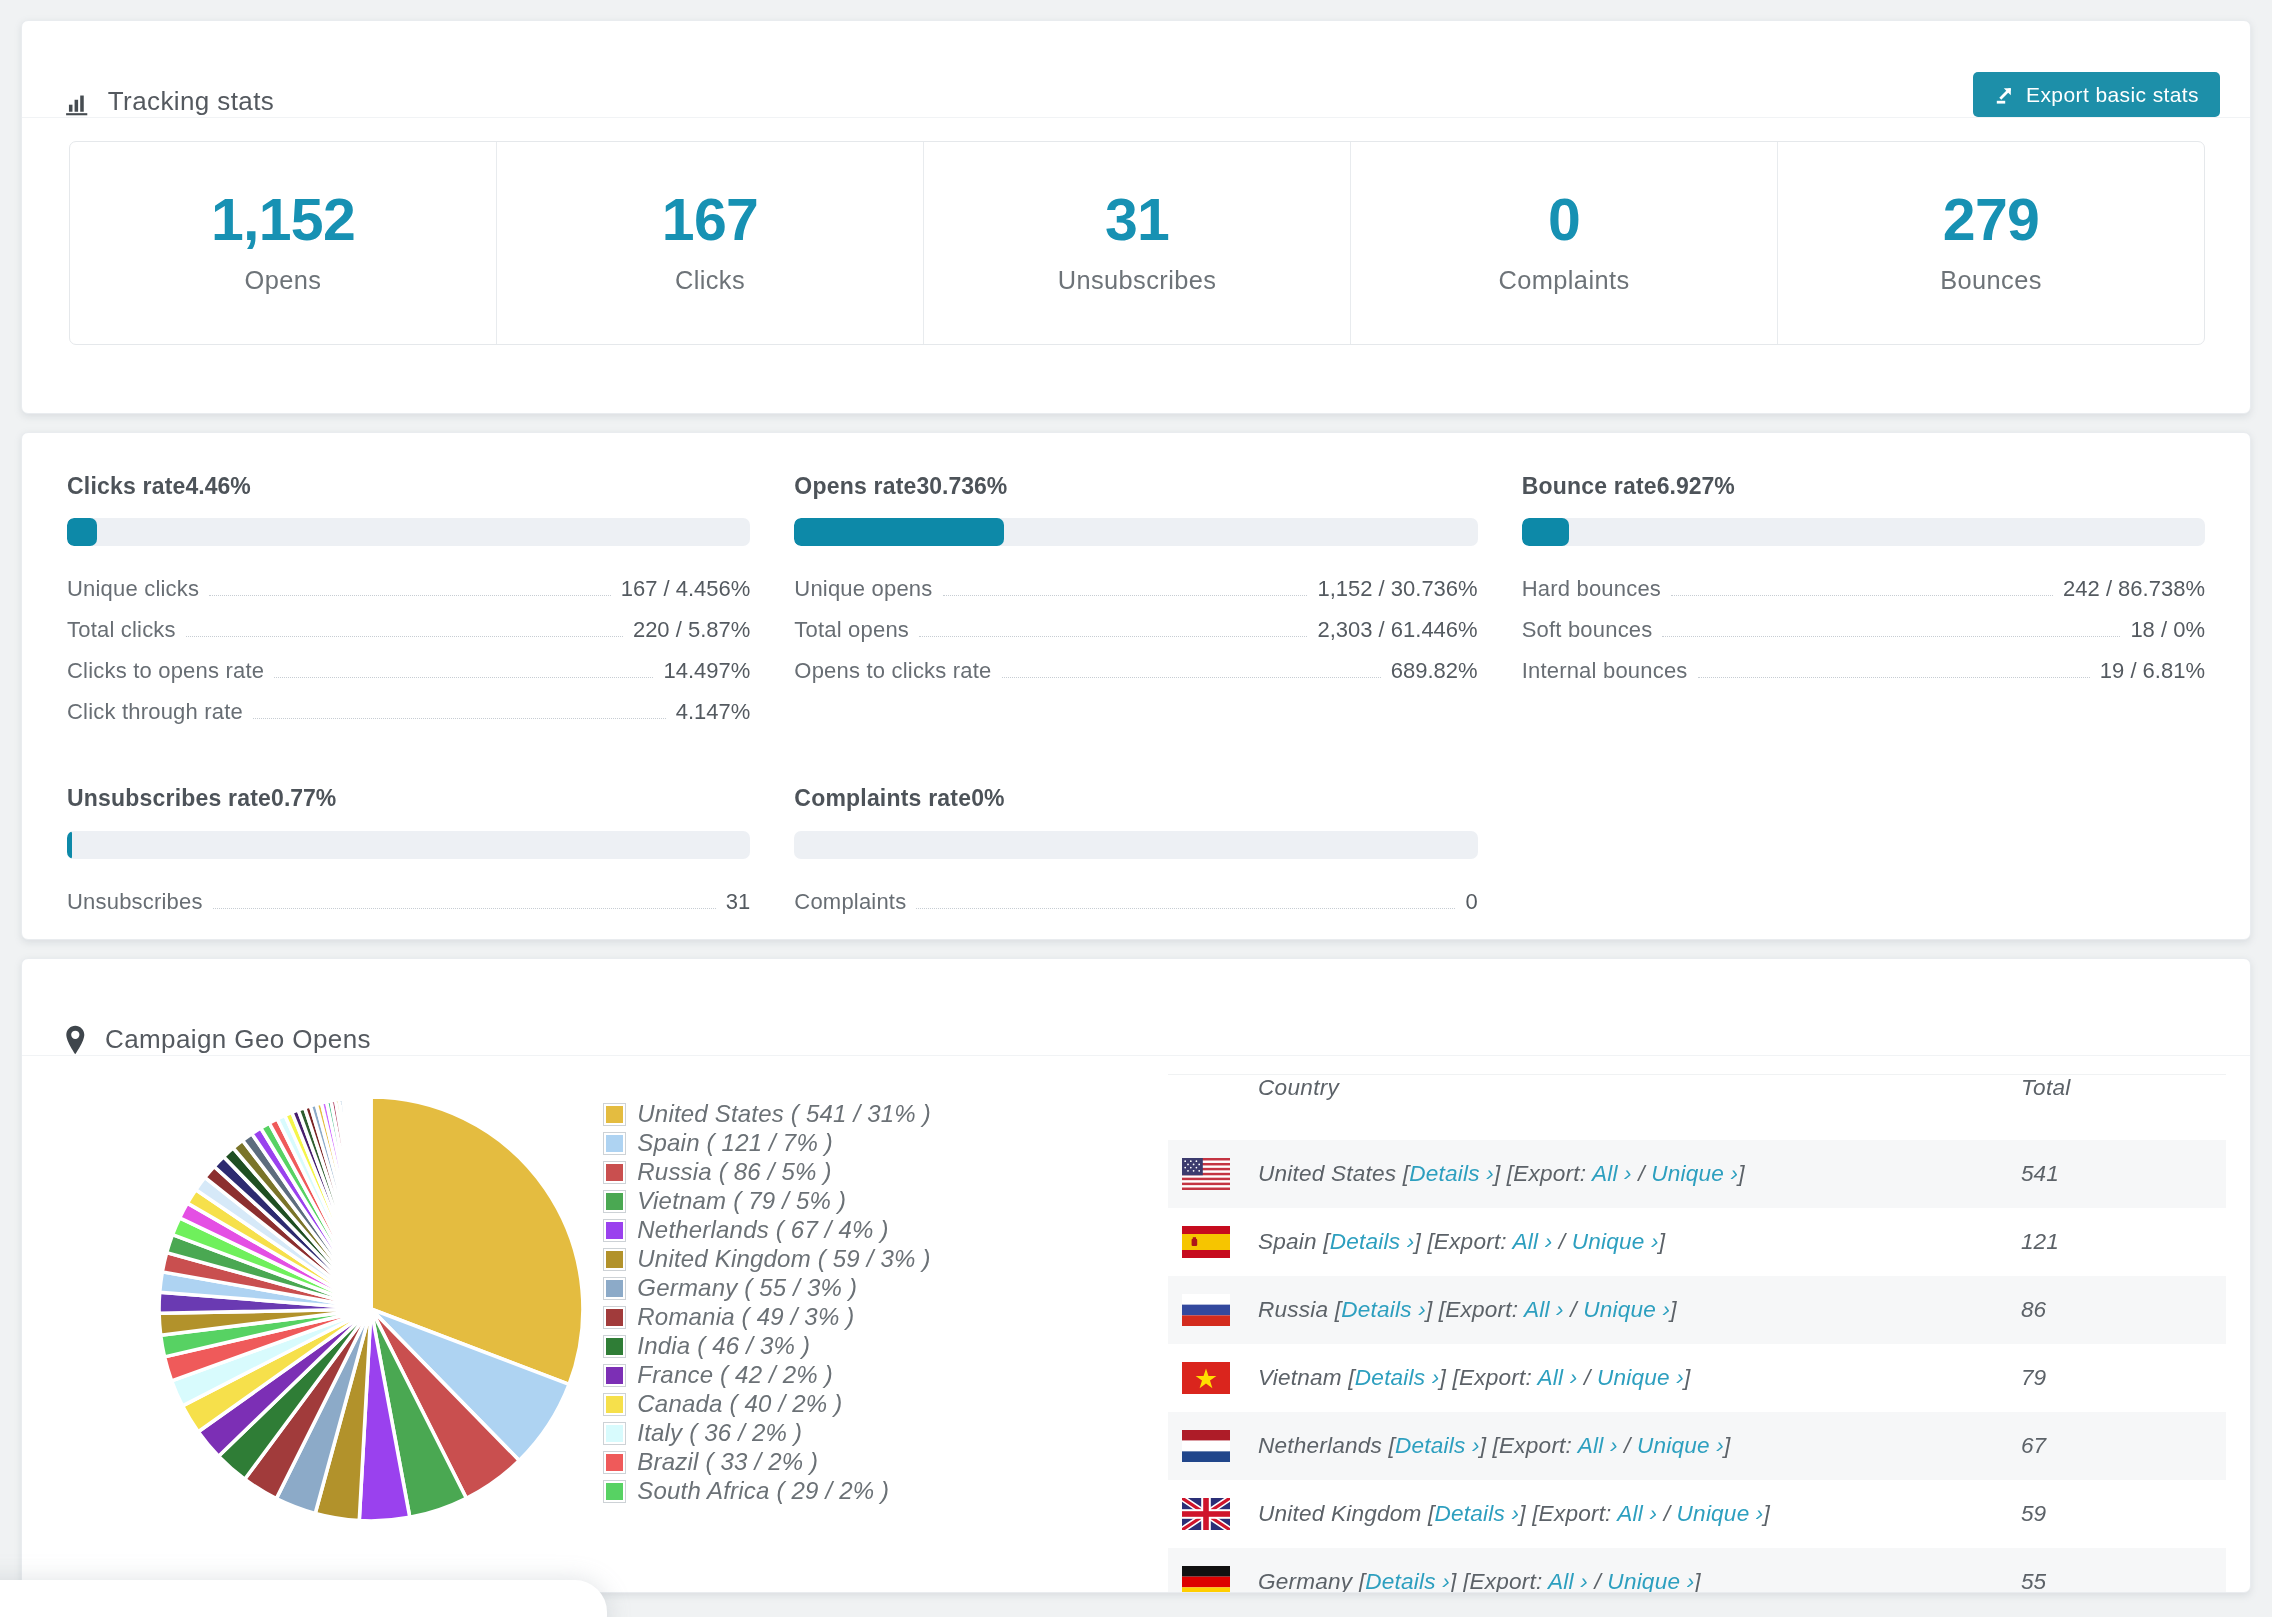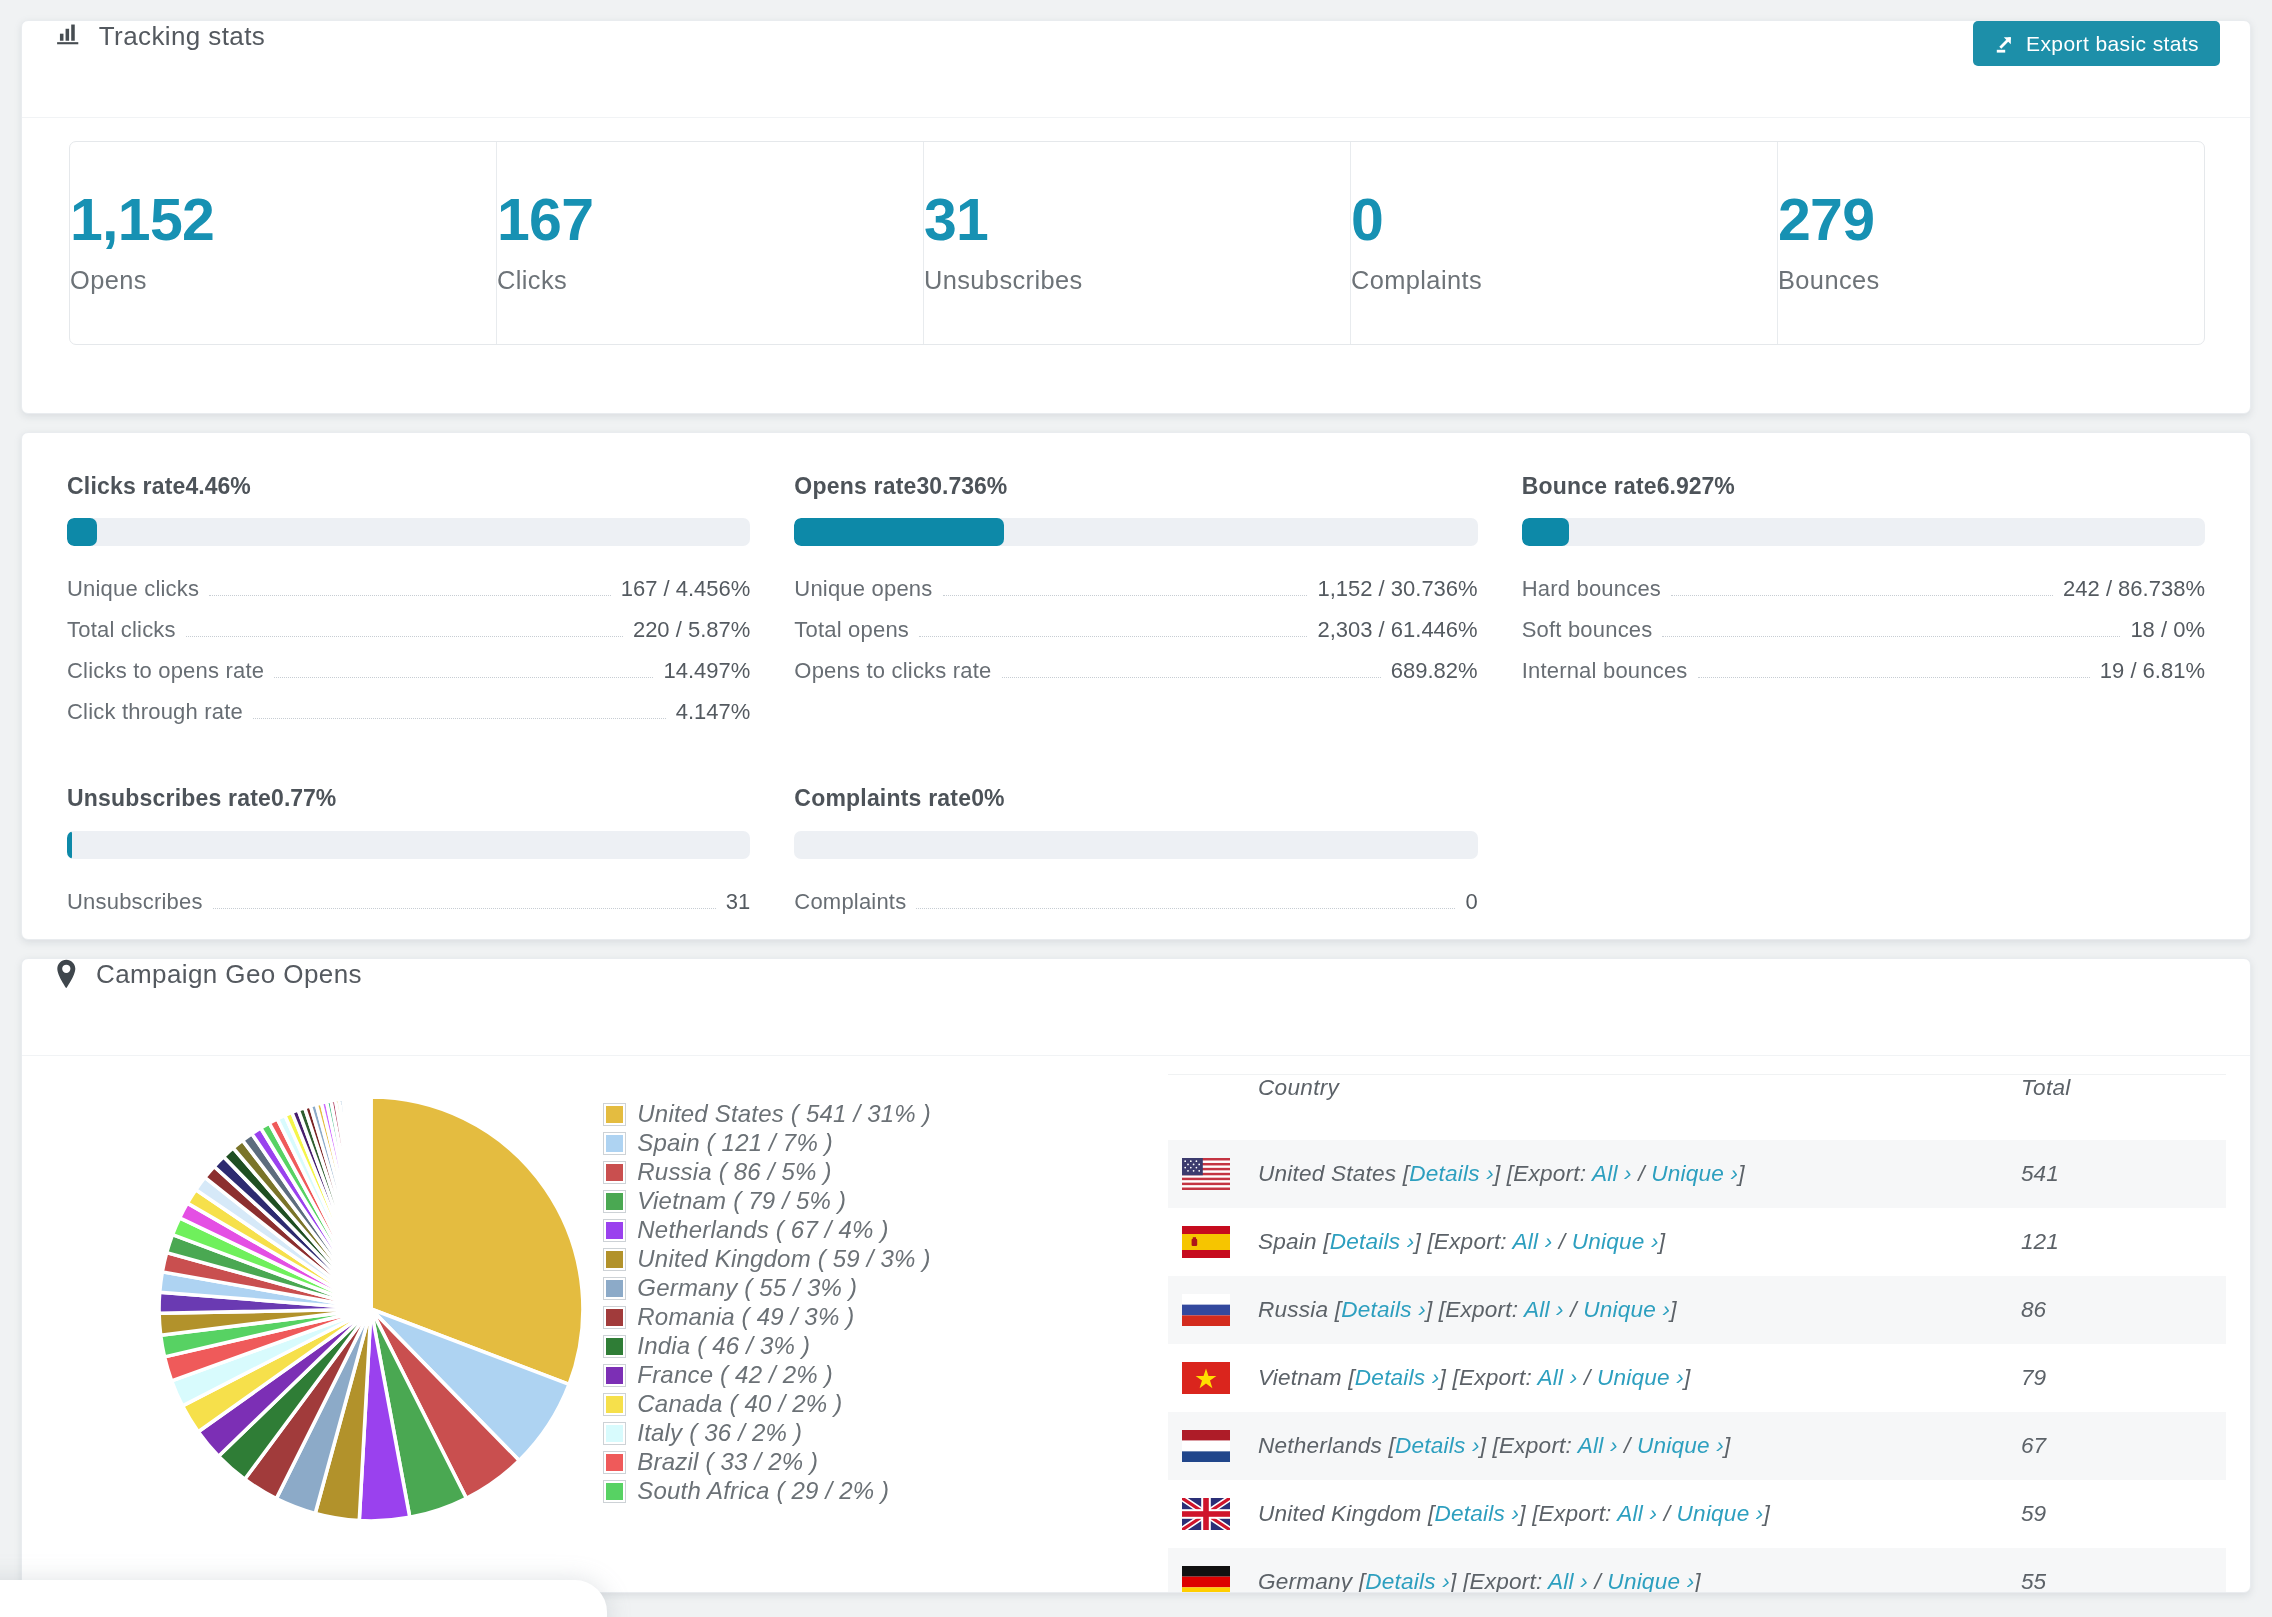--- a/index.html
+++ b/index.html
@@ -7,35 +7,35 @@
     font-family:"Liberation Sans","DejaVu Sans",sans-serif; background:#f0f2f3; }
   .page { position:relative; width:2273px; height:1618px; }
 
   .card { position:absolute; left:21px; width:2230px; background:#ffffff;
     border:0.7px solid #e9ecef; border-radius:7px;
     box-shadow:0 2.1px 7px rgba(130,140,150,.18); }
   #card-tracking { top:20px;  height:394px; }
   #card-rates    { top:432px; height:508px; }
   #card-geo      { top:958px; height:635px; overflow:hidden; }
 
-  .card-head { display:flex; align-items:flex-start; height:97px;
-    padding:0 30px 0 33px; border-bottom:1.4px solid #f1f3f5; }
+  .card-head { display:flex; align-items:flex-end; height:97px;
+    padding:0 30px 0 42px; border-bottom:1.4px solid #f1f3f5; }
   .card-title { font-size:26px; color:#54595f; margin-left:18.4px; letter-spacing:0.4px; }
   .head-icon { flex:none; display:flex; }
 
   
   .export-btn { margin-left:auto; display:flex; align-items:center; gap:11.3px;
     background:#1d8fa9; color:#fff; border:none; border-radius:5px;
     height:45px; padding:0 21px; font-size:21px; cursor:pointer;
     font-family:Liberation Sans, sans-serif; letter-spacing:0.4px; }
 
   
   .stats-box { margin:23px 45px 0 47px; height:204px; display:flex;
     border:1.4px solid #e5e8eb; border-radius:7px; background:#fff; }
-  .stat-cell { flex:1; display:flex; flex-direction:column; align-items:flex-start;
+  .stat-cell { flex:1; display:flex; flex-direction:column; align-items:center;
     justify-content:center; }
   .stat-cell + .stat-cell { border-left:1.4px solid #e8ebee; }
   .stat-value { font-size:59px; font-weight:700; color:#1791b3; line-height:1;
     letter-spacing:-0.7px; }
   .stat-label { font-size:25.4px; color:#6d7378; margin-top:15.5px; letter-spacing:0.4px; }
 
   
   .rates-grid { display:grid; grid-template-columns:1fr 1fr 1fr;
     column-gap:44px; row-gap:45px; padding:40px 45px 0 45px; }
   .rate-head { display:flex; align-items:baseline; }

